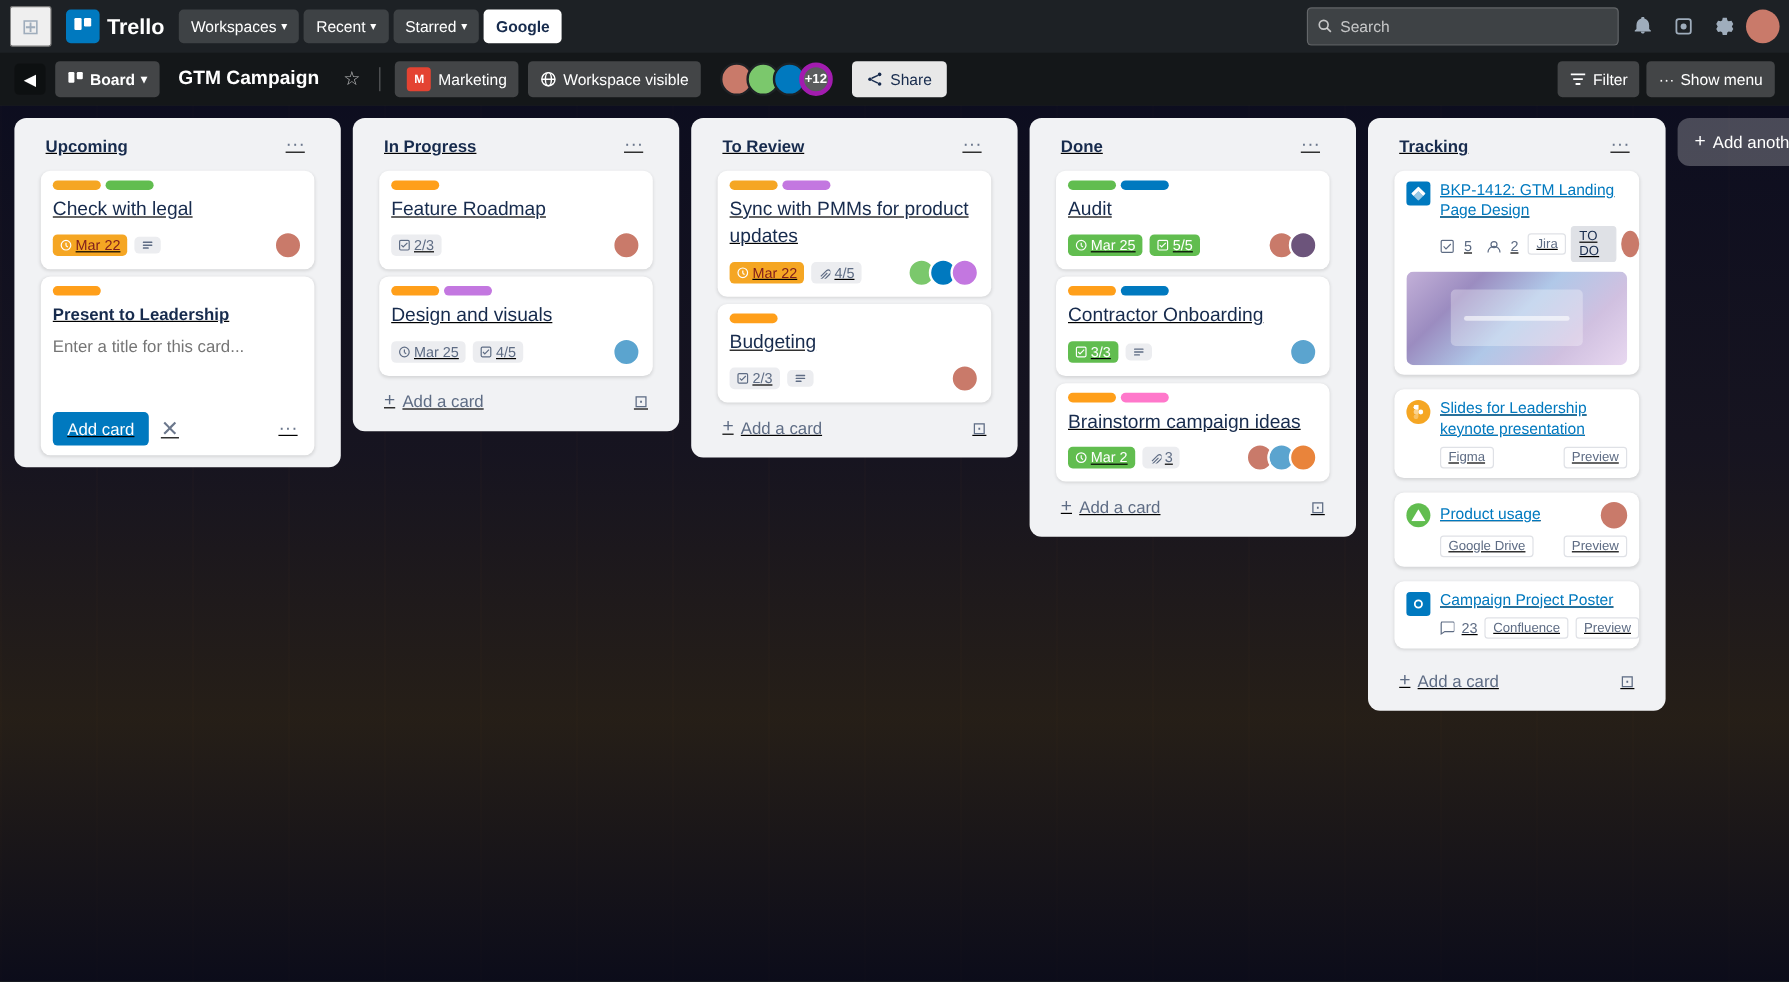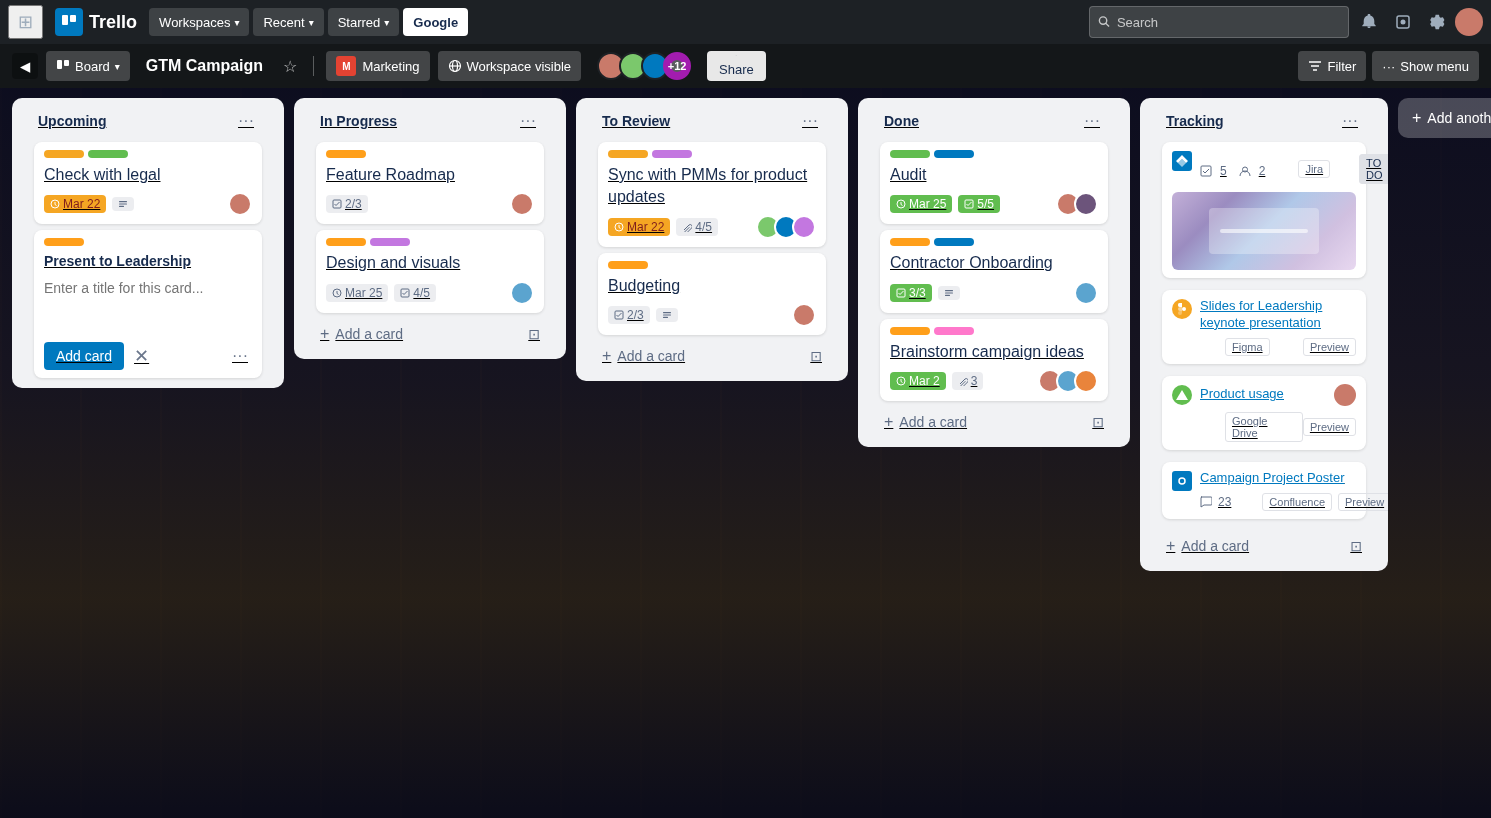--- a/index.html
+++ b/index.html
@@ -63,20 +63,21 @@
       border: none;
       color: #fff;
       padding: 4px 10px;
       border-radius: 4px;
       cursor: pointer;
       font-size: 13px;
       display: flex;
       align-items: center;
       gap: 5px;
       height: 30px;
+      font-weight: bold;
     }
     .board-title { color: #fff; font-size: 16px; font-weight: 700; padding: 4px 8px; cursor: pointer; }
     .board-star { color: rgba(255,255,255,0.7); cursor: pointer; font-size: 16px; padding: 4px; }
     .board-sep { width: 1px; height: 20px; background: rgba(255,255,255,0.3); margin: 0 4px; }
     .workspace-badge {
       background: rgba(255,255,255,0.2);
       border: none;
       color: #fff;
       padding: 4px 10px;
       border-radius: 4px;
@@ -97,21 +98,21 @@
       cursor: pointer;
       font-size: 13px;
       display: flex;
       align-items: center;
       gap: 5px;
       height: 30px;
     }
     .member-avatars { display: flex; align-items: center; }
     .member-avatar { width: 28px; height: 28px; border-radius: 50%; border: 2px solid #1d2125; margin-left: -6px; overflow: hidden; cursor: pointer; }
     .member-avatar:first-child { margin-left: 0; }
-    .member-count { background: rgba(255,255,255,0.3); width: 28px; height: 28px; border-radius: 50%; border: 8px solid #a21caf; margin-left: -6px; display: flex; align-items: center; justify-content: center; color: #fff; font-size: 11px; font-weight: 600; cursor: pointer; }
+    .member-count { background: rgba(255,255,255,0.3); width: 28px; height: 28px; border-radius: 50%; border: 4px solid #a21caf; margin-left: -6px; display: flex; align-items: center; justify-content: center; color: #fff; font-size: 11px; font-weight: 600; cursor: pointer; }
     .share-btn {
       background: rgba(255,255,255,0.9);
       border: none;
       color: #172b4d;
       padding: 4px 12px;
       border-radius: 4px;
       cursor: pointer;
       font-size: 13px;
       font-weight: 500;
       display: flex;
@@ -281,21 +282,21 @@
       background: #fff;
       border-radius: 8px;
       padding: 8px 10px;
       box-shadow: 0 1px 3px rgba(0,0,0,0.12);
       cursor: pointer;
       margin-bottom: 6px;
     }
     .tracking-card-title { font-size: 13px; color: #172b4d; font-weight: 500; line-height: 1.3; }
     .tracking-card-title a { color: #0079bf; text-decoration: underline; cursor: pointer; }
     .tracking-card-meta { display: flex; align-items: center; gap: 8px; margin-top: 4px; font-size: 12px; color: #5e6c84; }
-    .source-badge { font-size: 11px; padding: 2px 6px; border-radius: 3px; border: 1px solid #dfe1e6; color: #5e6c84; margin-left: 25px; }
+    .source-badge { font-size: 11px; padding: 2px 6px; border-radius: 3px; border: 1px solid #dfe1e6; color: #5e6c84; }
     .preview-badge { font-size: 11px; padding: 2px 6px; border-radius: 3px; border: 1px solid #dfe1e6; color: #5e6c84; cursor: pointer; }
 
     .add-list-btn {
       min-width: 230px;
       background: rgba(255,255,255,0.25);
       border: none;
       color: #fff;
       padding: 10px 14px;
       border-radius: 10px;
       cursor: pointer;
@@ -406,21 +407,21 @@
       <line x1="1.5" y1="7" x2="12.5" y2="7" stroke="white" stroke-width="1.2"></line>
     </svg>
     <span>Workspace visible</span>
   </button>
   <div class="member-avatars" style="margin-left:8px;">
     <div class="member-avatar av1" style="background:#c97a6a;"></div>
     <div class="member-avatar av2" style="background:#7bc86c;"></div>
     <div class="member-avatar av4" style="background:#0079bf;"></div>
     <div class="member-count">+12</div>
   </div>
-  <button class="share-btn" style="margin-left:8px;flex-direction:column;">
+  <button class="share-btn" style="margin-left:8px;">
     <svg width="14" height="14" viewBox="0 0 14 14" fill="#172b4d">
       <circle cx="11" cy="3" r="1.5"></circle>
       <circle cx="11" cy="11" r="1.5"></circle>
       <circle cx="3" cy="7" r="1.5"></circle>
       <line x1="4.4" y1="6.2" x2="9.6" y2="3.8" stroke="#172b4d" stroke-width="1.2"></line>
       <line x1="4.4" y1="7.8" x2="9.6" y2="10.2" stroke="#172b4d" stroke-width="1.2"></line>
     </svg>
     <span>Share</span>
   </button>
   <div class="header-right">
@@ -726,20 +727,23 @@
 
       <div class="tracking-card">
         <div style="display:flex; align-items:flex-start; gap:8px;">
           <div style="width:20px; height:20px; background:#0079bf; border-radius:3px; display:flex; align-items:center; justify-content:center; flex-shrink:0; margin-top:1px;">
             <svg width="12" height="12" viewBox="0 0 12 12" fill="white">
                 <path d="M6 0L0 6l2 2 4-4 4 4 2-2L6 0z"></path>
                 <path d="M6 4L2 8l4 4 4-4L6 4z" opacity="0.6"></path>
               </svg>
           </div>
           <div style="flex:1;">
+            <div class="tracking-card-title">
+              <a>BKP-1412: GTM Landing Page Design</a>
+            </div>
             <div style="display:flex; align-items:center; gap:8px; margin-top:4px;">
               <div class="tracking-card-meta">
                 <svg width="12" height="12" viewBox="0 0 12 12" fill="#5e6c84">
                     <rect x="1" y="1" width="10" height="10" rx="1" stroke="#5e6c84" stroke-width="1" fill="none"></rect>
                     <polyline points="3,6 5,8 9,4" stroke="#5e6c84" stroke-width="1" fill="none"></polyline>
                   </svg>
                 5
                 <svg width="12" height="12" viewBox="0 0 12 12" fill="#5e6c84" style="margin-left:4px;">
                     <circle cx="6" cy="4.5" r="2.5" stroke="#5e6c84" stroke-width="1" fill="none"></circle>
                     <path d="M1 11c0-2.8 2.2-5 5-5s5 2.2 5 5" stroke="#5e6c84" stroke-width="1" fill="none"></path>

